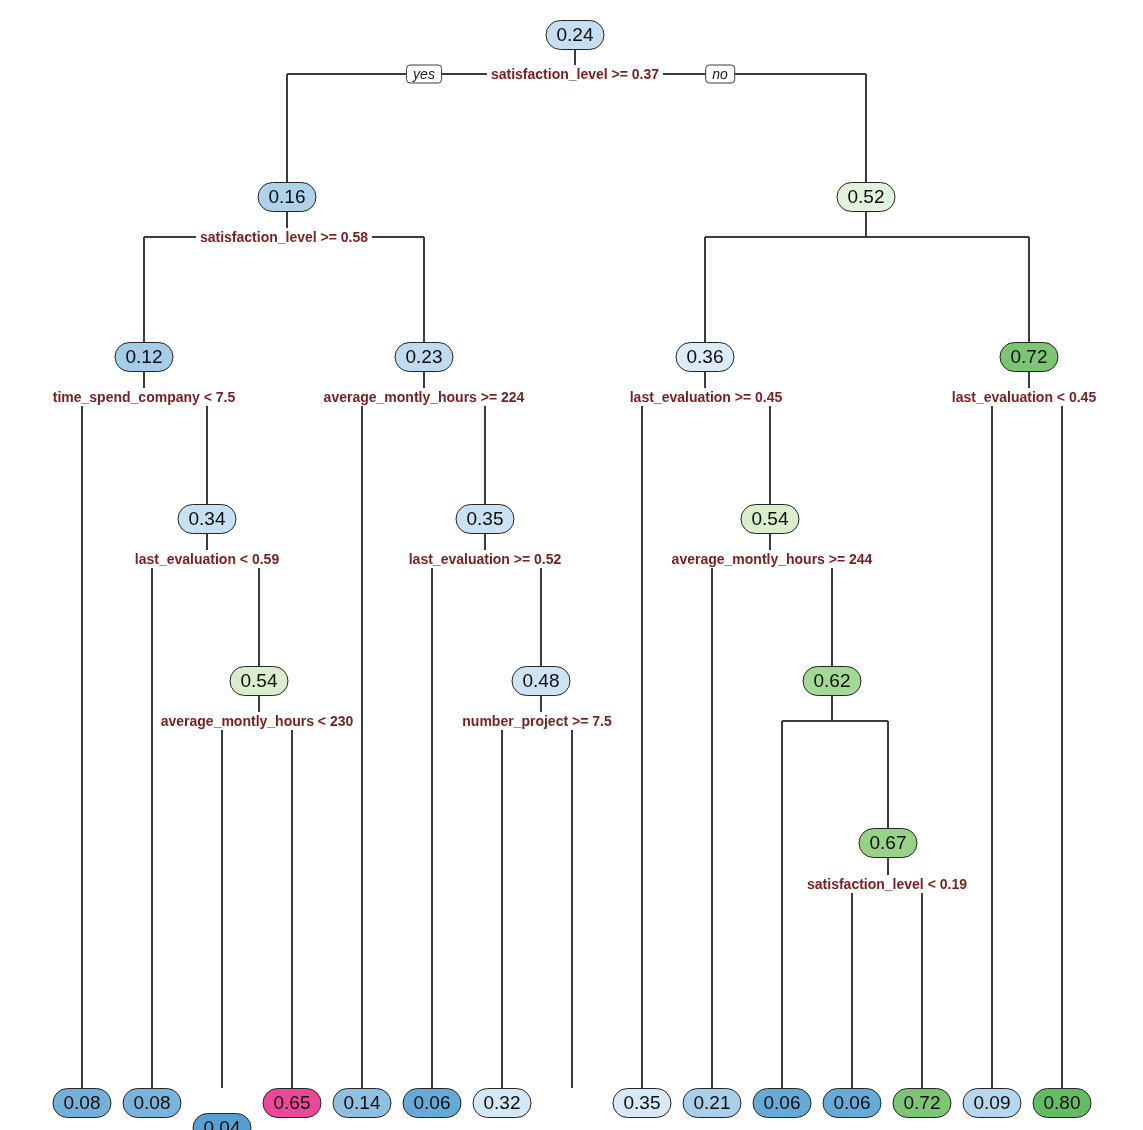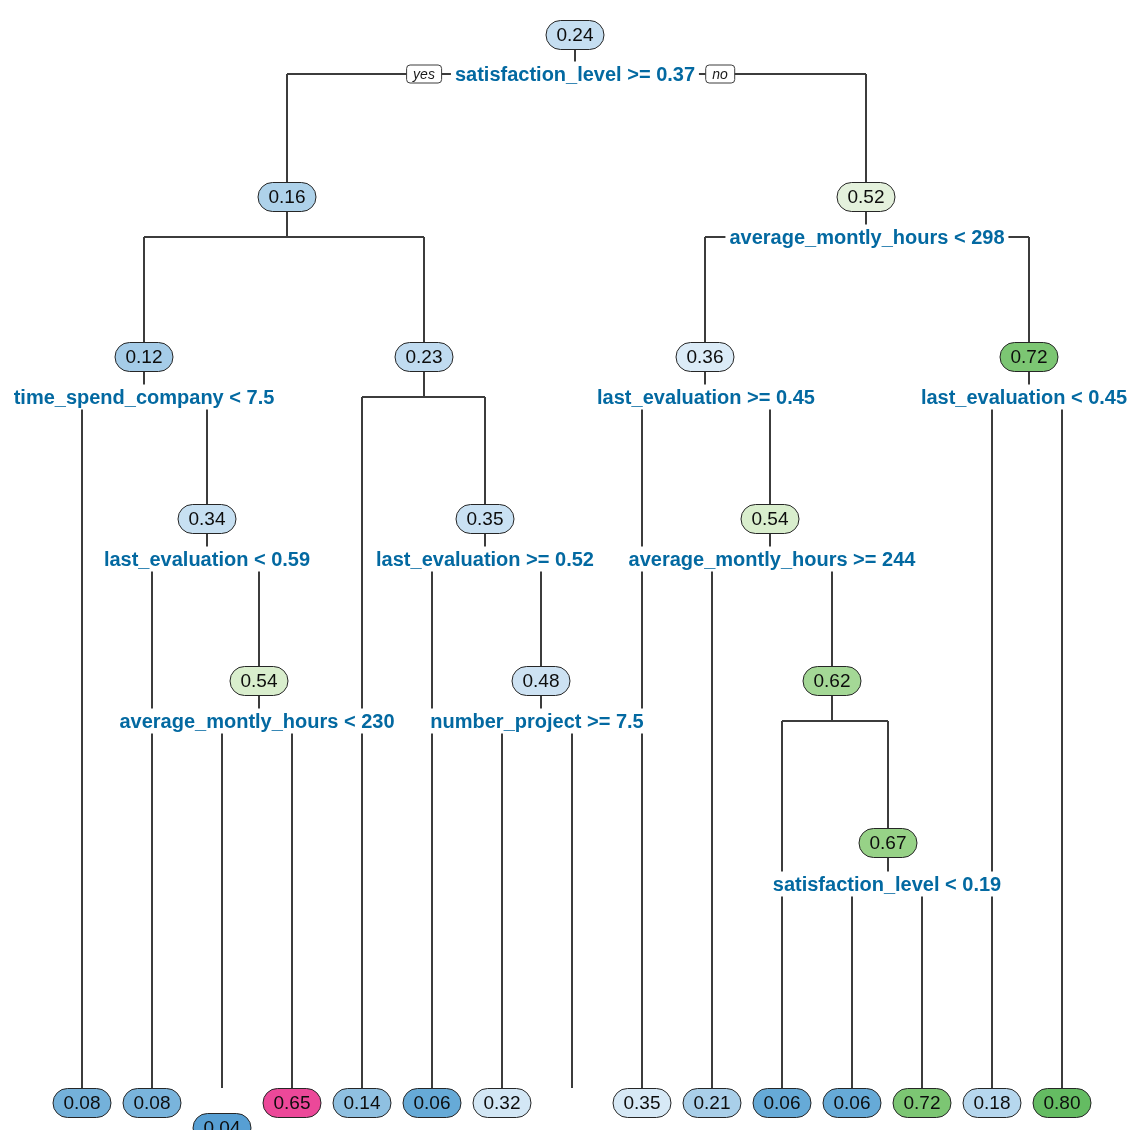--- a/index.html
+++ b/index.html
@@ -8,22 +8,22 @@
     width:1143px;height:1130px;
     background:#ffffff;
     font-family:"Liberation Sans", sans-serif;
     overflow:hidden;
   }
   .hline,.vline{position:absolute;background:#3c3c3c;z-index:1;}
   .hline{height:1.5px;}
   .vline{width:1.5px;}
   .split{
     position:absolute;transform:translate(-50%,-50%);
-    background:#ffffff;color:#0369a1;
-    font-size:20px;font-weight:bold;
+    background:#ffffff;color:#7f1d1d;
+    font-size:14px;font-weight:bold;
     white-space:nowrap;padding:1px 4px;z-index:2;
   }
   .badge{
     position:absolute;transform:translate(-50%,-50%);
     background:#ffffff;color:#1a1a1a;
     border:1.3px solid #3c3c3c;border-radius:4px;
     font-size:14px;font-style:italic;
     padding:0px 6px 1px 6px;white-space:nowrap;z-index:2;
   }
   .node{
@@ -87,22 +87,23 @@
     <div class="vline" style="left: 221.25px; top: 721px; height: 367px;"></div>
     <div class="vline" style="left: 291.25px; top: 721px; height: 367px;"></div>
     <div class="vline" style="left: 501.25px; top: 721px; height: 367px;"></div>
     <div class="vline" style="left: 571.25px; top: 721px; height: 367px;"></div>
     <div class="vline" style="left: 781.25px; top: 721px; height: 367px;"></div>
     <div class="vline" style="left: 887.25px; top: 721px; height: 107px;"></div>
     <div class="vline" style="left: 887.25px; top: 858px; height: 26px;"></div>
     <div class="vline" style="left: 851.25px; top: 884px; height: 204px;"></div>
     <div class="vline" style="left: 921.25px; top: 884px; height: 204px;"></div>
     <div class="split" style="left: 575px; top: 74px;">satisfaction_level &gt;= 0.37</div>
-    <div class="split" style="left: 867px; top: 237px;">average_montly_hours &lt; 298</div>
+    <div class="split" style="left: 284px; top: 237px;">satisfaction_level &gt;= 0.58</div>
     <div class="split" style="left: 144px; top: 397px;">time_spend_company &lt; 7.5</div>
+    <div class="split" style="left: 424px; top: 397px;">average_montly_hours &gt;= 224</div>
     <div class="split" style="left: 706px; top: 397px;">last_evaluation &gt;= 0.45</div>
     <div class="split" style="left: 1024px; top: 397px;">last_evaluation &lt; 0.45</div>
     <div class="split" style="left: 207px; top: 559px;">last_evaluation &lt; 0.59</div>
     <div class="split" style="left: 485px; top: 559px;">last_evaluation &gt;= 0.52</div>
     <div class="split" style="left: 772px; top: 559px;">average_montly_hours &gt;= 244</div>
     <div class="split" style="left: 257px; top: 721px;">average_montly_hours &lt; 230</div>
     <div class="split" style="left: 537px; top: 721px;">number_project &gt;= 7.5</div>
     <div class="split" style="left: 887px; top: 884px;">satisfaction_level &lt; 0.19</div>
     <div class="badge" style="left: 424px; top: 74px;">yes</div>
     <div class="badge" style="left: 720px; top: 74px;">no</div>
@@ -126,15 +127,15 @@
     <div class="node" style="left: 292px; top: 1103px; background: #ec4899;">0.65</div>
     <div class="node" style="left: 362px; top: 1103px; background: rgb(143, 192, 225);">0.14</div>
     <div class="node" style="left: 432px; top: 1103px; background: rgb(102, 170, 215);">0.06</div>
     <div class="node" style="left: 502px; top: 1103px; background: rgb(211, 231, 245);">0.32</div>
     <div class="node" style="left: 572px; top: 1157px; background: rgb(201, 232, 185); text-align: center;">0.59</div>
     <div class="node" style="left: 642px; top: 1103px; background: rgb(215, 233, 246);">0.35</div>
     <div class="node" style="left: 712px; top: 1103px; background: rgb(169, 207, 233);">0.21</div>
     <div class="node" style="left: 782px; top: 1103px; background: rgb(102, 170, 215);">0.06</div>
     <div class="node" style="left: 852px; top: 1103px; background: rgb(102, 170, 215);">0.06</div>
     <div class="node" style="left: 922px; top: 1103px; background: rgb(124, 198, 115);">0.72</div>
-    <div class="node" style="left: 992px; top: 1103px; background: rgb(182, 215, 238);">0.18</div>
+    <div class="node" style="left: 992px; top: 1103px; background: rgb(182, 215, 238);">0.09</div>
     <div class="node" style="left: 1062px; top: 1103px; background: rgb(100, 188, 98);">0.80</div>
   </div>
 
 </body></html>

